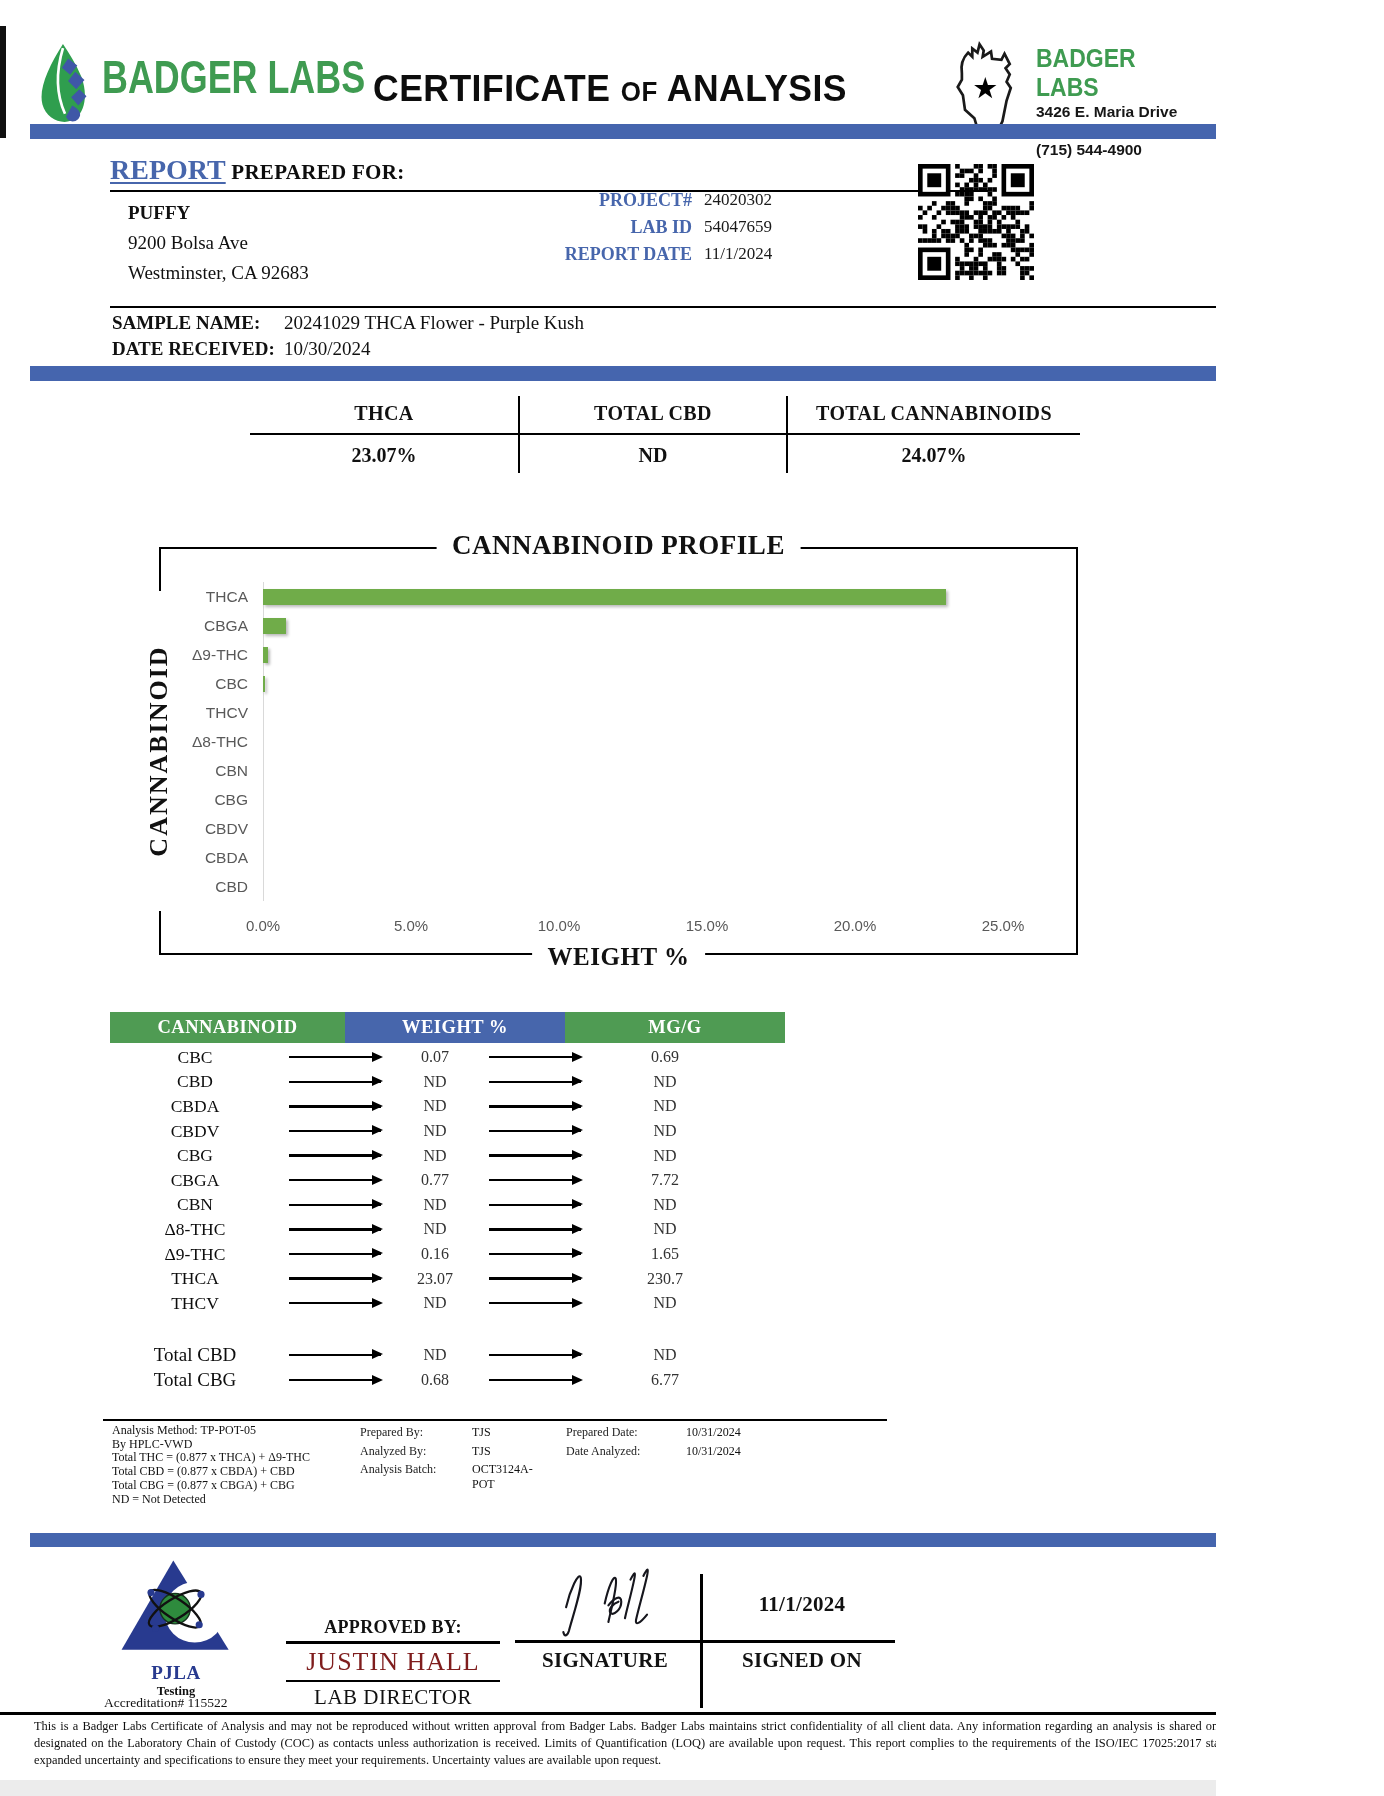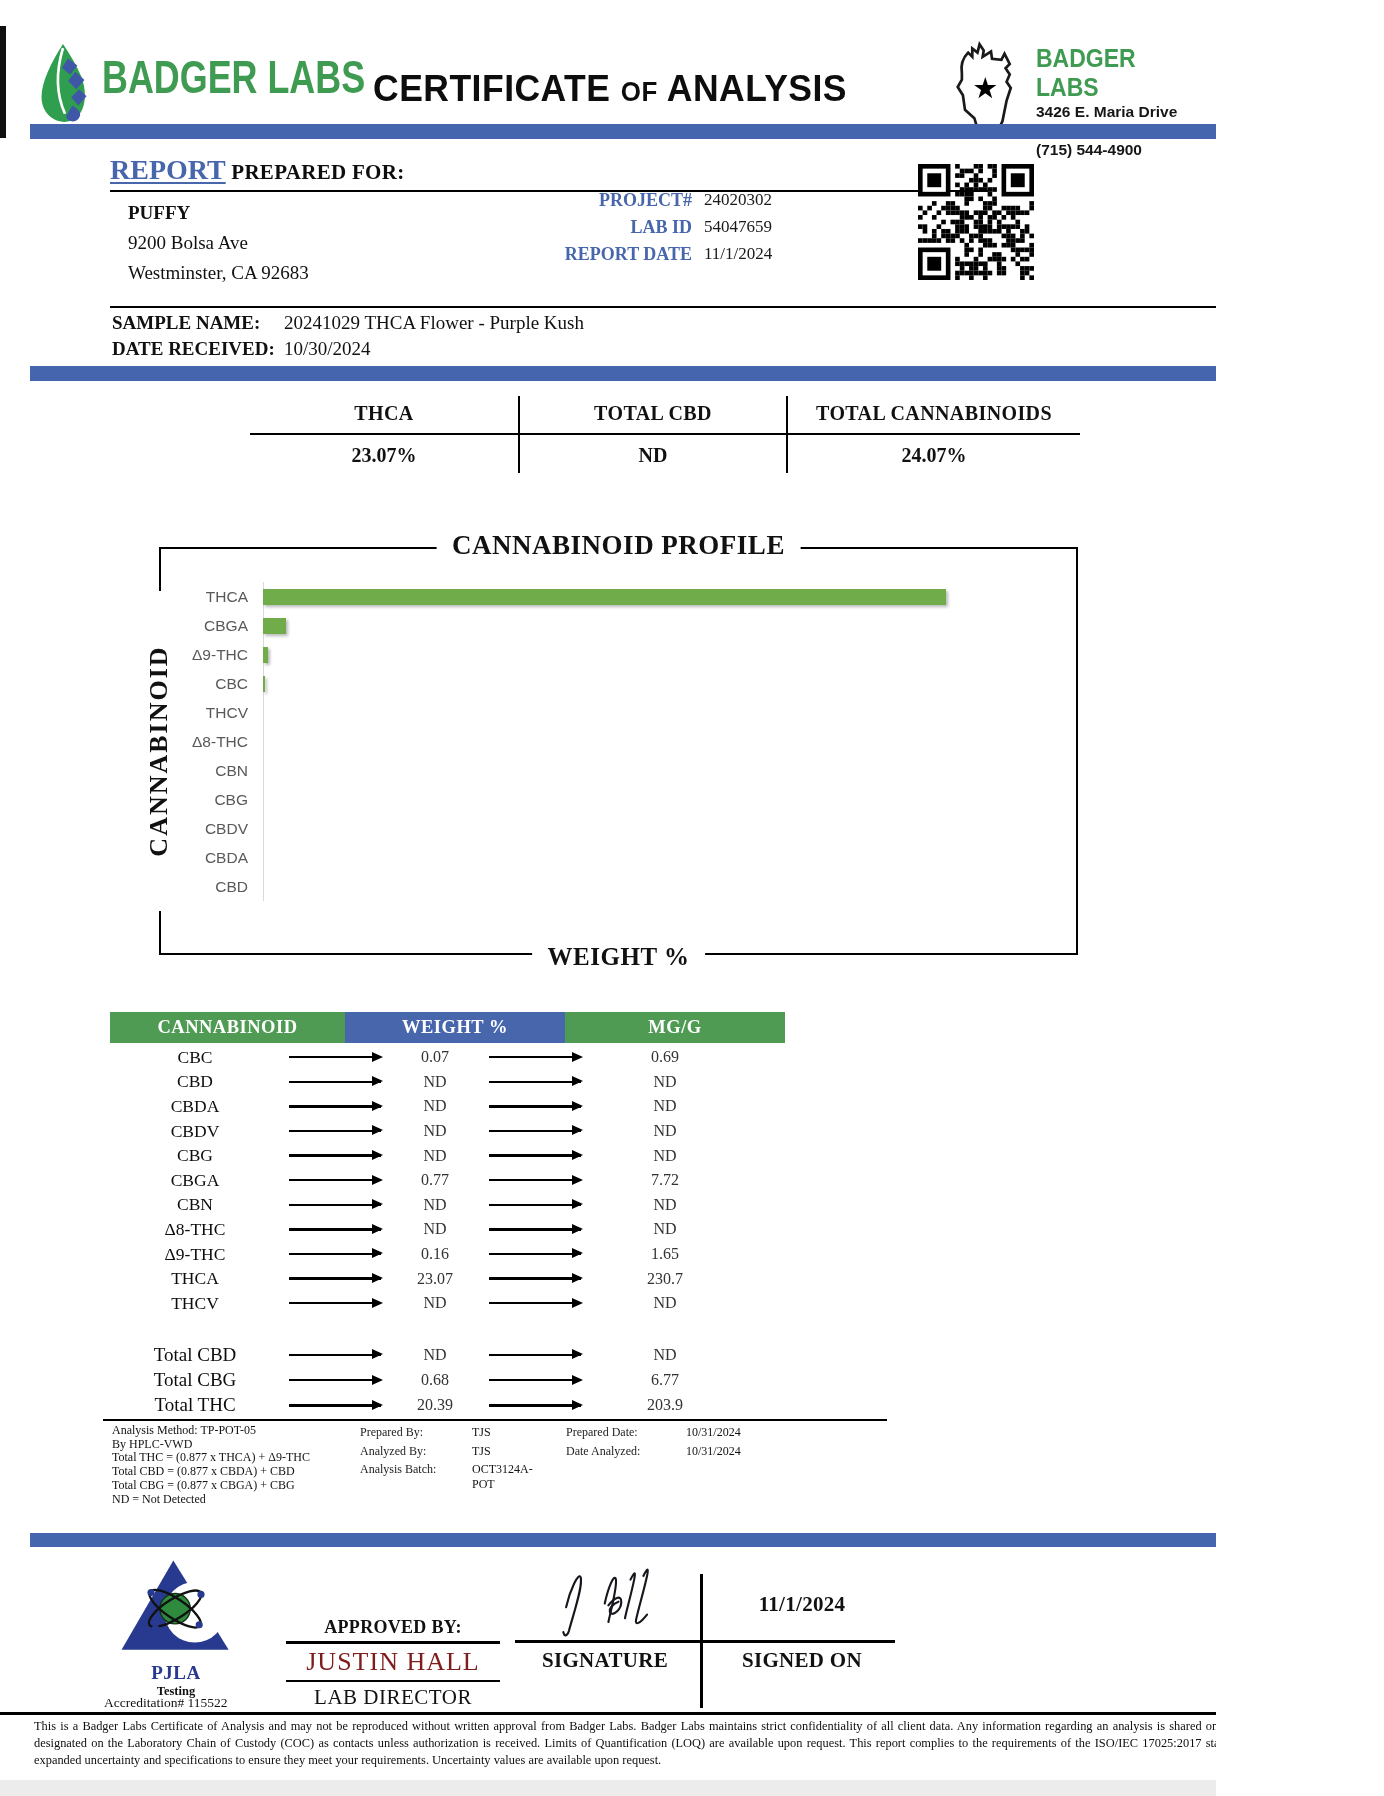--- a/index.html
+++ b/index.html
@@ -470,20 +470,28 @@
         </div>
         <div class="crow">
           <span class="clab">CBDA</span>
           <div class="ctrack"></div>
         </div>
         <div class="crow">
           <span class="clab">CBD</span>
           <div class="ctrack"></div>
         </div>
       </div>
+    <div id="chart-ticks">
+        <span class="tick" style="left: 0px;">0.0%</span>
+        <span class="tick" style="left: 148px;">5.0%</span>
+        <span class="tick" style="left: 296px;">10.0%</span>
+        <span class="tick" style="left: 444px;">15.0%</span>
+        <span class="tick" style="left: 592px;">20.0%</span>
+        <span class="tick" style="left: 740px;">25.0%</span>
+      </div>
     <div class="chart-xlab">WEIGHT %</div>
   </div>
 
   <div class="abs thead">
     <div class="thcell" style="background:#4f9b53">CANNABINOID</div>
     <div class="thcell" style="background:#4766ac">WEIGHT %</div>
     <div class="thcell" style="background:#4f9b53">MG/G</div>
   </div>
   <div class="abs" id="table-body">
       <div class="trow ">
@@ -571,27 +579,20 @@
         <span class="tval">ND</span>
         <div class="arr"></div>
         <span class="tval">ND</span>
       </div>
       <div class="trow total">
         <span class="tname">Total CBG</span>
         <div class="arr"></div>
         <span class="tval">0.68</span>
         <div class="arr"></div>
         <span class="tval">6.77</span>
-      </div>
-      <div class="trow total">
-        <span class="tname">Total THC</span>
-        <div class="arr"></div>
-        <span class="tval">20.39</span>
-        <div class="arr"></div>
-        <span class="tval">203.9</span>
       </div>
     </div>
   <div class="abs sep-line"></div>
 
   <div class="abs" id="fnotes">
       <div>Analysis Method: TP-POT-05</div>
       <div>By HPLC-VWD</div>
       <div>Total THC = (0.877 x  THCA) + Δ9-THC</div>
       <div>Total CBD = (0.877 x  CBDA) + CBD</div>
       <div>Total CBG = (0.877 x  CBGA) + CBG</div>

